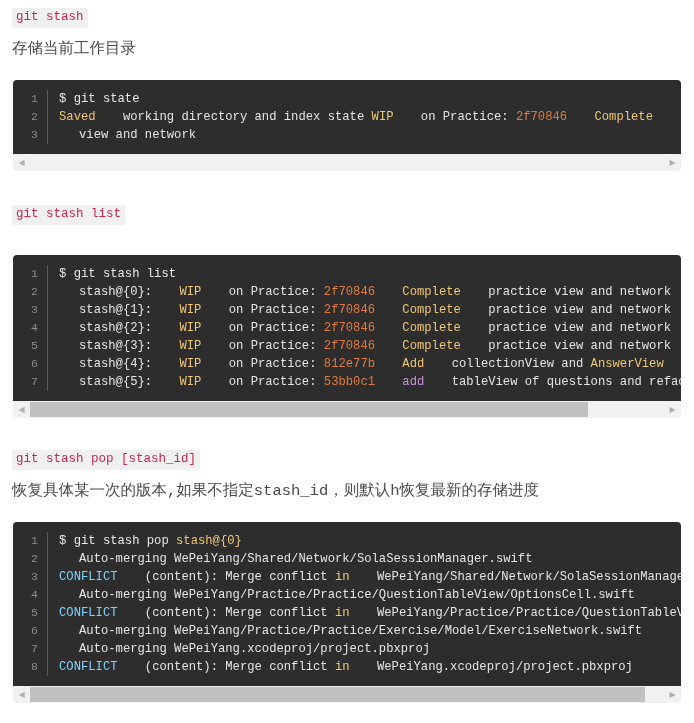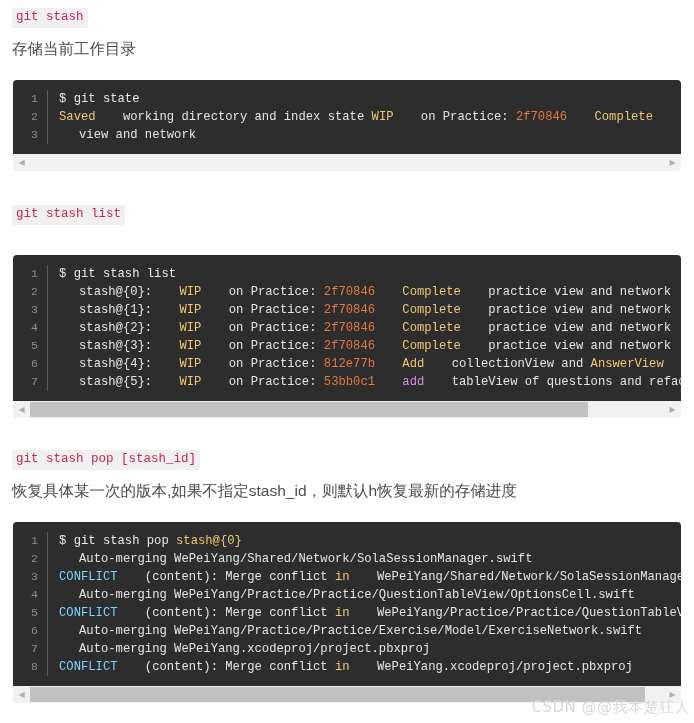--- a/index.html
+++ b/index.html
@@ -33,21 +33,21 @@
     padding: 1px 4px 2px 4px;
     border-radius: 2px;
     white-space: pre;
   }
   .code-badge-row {
     padding-left: 12px;
   }
 
   
   .desc {
-    font-family: Liberation Sans, sans-serif;
+    font-family: Liberation Mono, monospace;
     font-size: 15.5px;
     line-height: 22px;
     color: #4b4b4b;
     padding-left: 12px;
     white-space: nowrap;
   }
 
   
   .code-wrap {
     margin-left: 13px;
@@ -233,15 +233,14 @@
     </div>
     <div class="hscroll">
       <div class="arrow">◀</div>
       <div class="track">
         <div class="thumb" id="thumb-2" style="left: 0%; width: 97%;"></div>
       </div>
       <div class="arrow">▶</div>
     </div>
   </div>
 
-  <div class="watermark">CSDN @@我本楚狂人</div>
 
 </div>
 
 </body></html>

